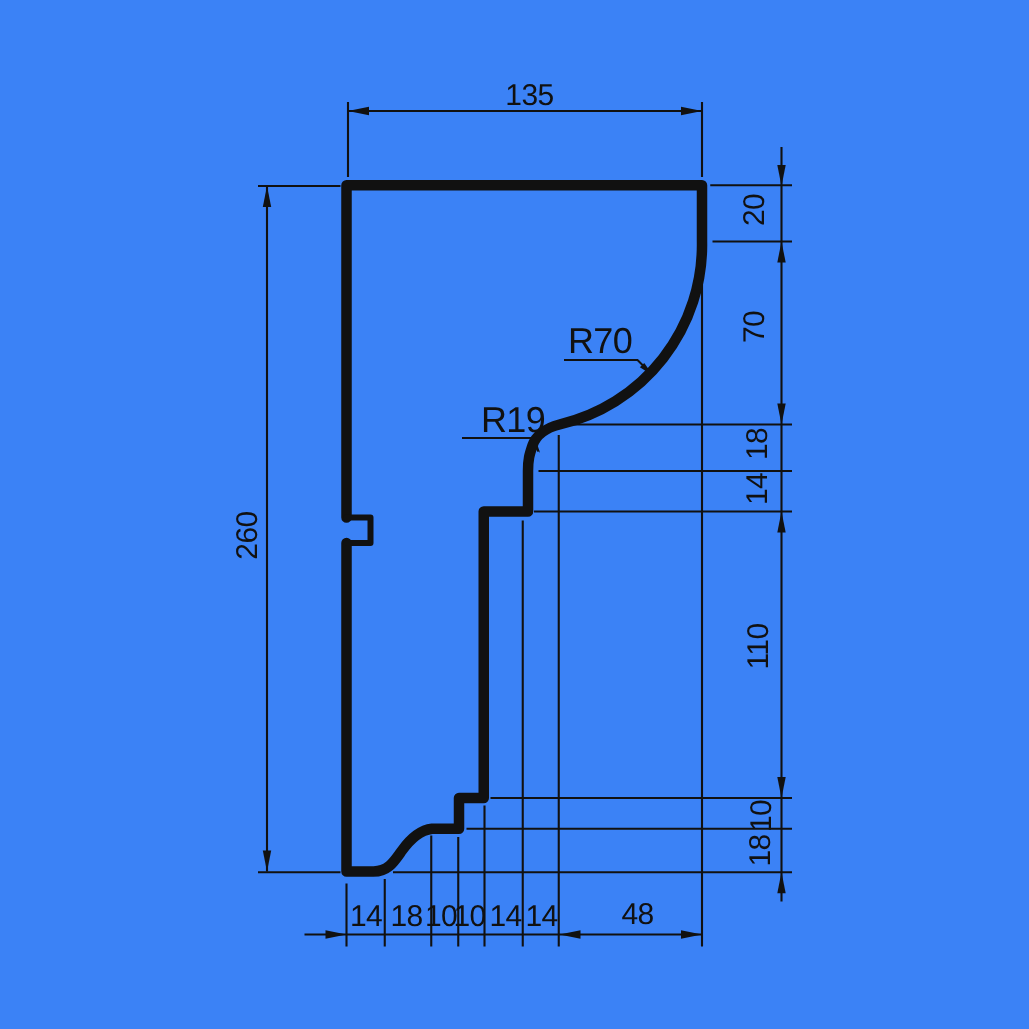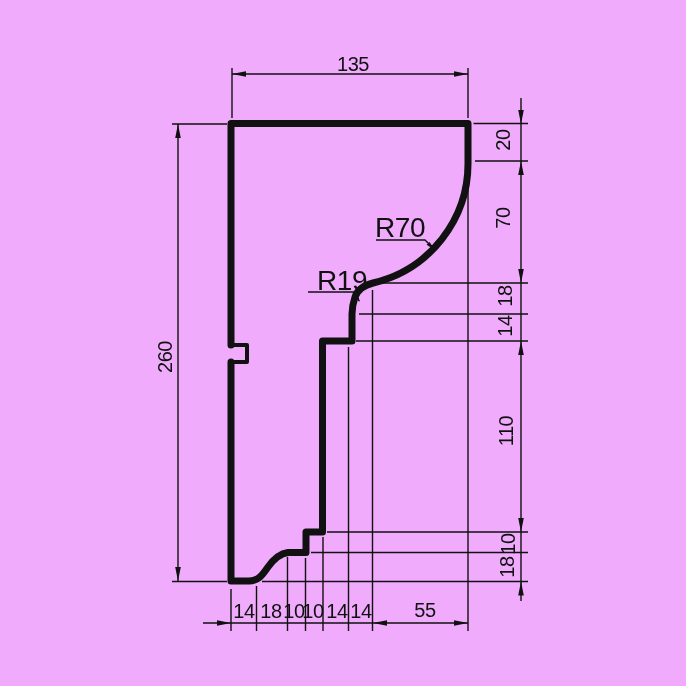--- a/index.html
+++ b/index.html
@@ -1,27 +1,27 @@
 <!DOCTYPE html>
 <html><head>
 <meta charset="utf-8">
 <style>
   html,body{margin:0;padding:0;background:#fff;}
   .stage{
-    position:relative;width:686px;height:686px;background:#f0abfc;
+    position:relative;width:686px;height:686px;background:#3b82f6;
     font-family:"Liberation Sans", sans-serif;color:#111;overflow:hidden;
   }
   .stage svg{position:absolute;left:0;top:0;}
   .dim-label{
     position:absolute;font-size:20px;letter-spacing:-0.4px;line-height:1;
     white-space:nowrap;transform:translate(-50%,-50%);color:#111;
   }
   .dim-label.v{transform:translate(-50%,-50%) rotate(-90deg);}
   .radius-label{
-    position:absolute;font-size:28px;letter-spacing:-0.4px;line-height:1;
+    position:absolute;font-size:24px;letter-spacing:-0.4px;line-height:1;
     white-space:nowrap;transform:translate(-50%,-50%);color:#111;
   }
 </style>
 </head>
 <body>
 
 <div class="stage">
 
   <svg width="686" height="686" viewBox="0 0 686 686">
 
@@ -101,17 +101,17 @@
   <span class="dim-label v" style="left:506px;top:431px">110</span>
   <span class="dim-label v" style="left:508px;top:544px">10</span>
   <span class="dim-label v" style="left:507px;top:567px">18</span>
 
   <span class="dim-label" style="left:244px;top:611px">14</span>
   <span class="dim-label" style="left:271px;top:611px">18</span>
   <span class="dim-label" style="left:294px;top:611px">10</span>
   <span class="dim-label" style="left:313px;top:611px">10</span>
   <span class="dim-label" style="left:337px;top:611px">14</span>
   <span class="dim-label" style="left:361px;top:611px">14</span>
-  <span class="dim-label" style="left:425px;top:610px">55</span>
+  <span class="dim-label" style="left:425px;top:610px">48</span>
 
   <span class="radius-label" style="left:400px;top:228px">R70</span>
   <span class="radius-label" style="left:342px;top:281px">R19</span>
 </div>
 
 </body></html>

